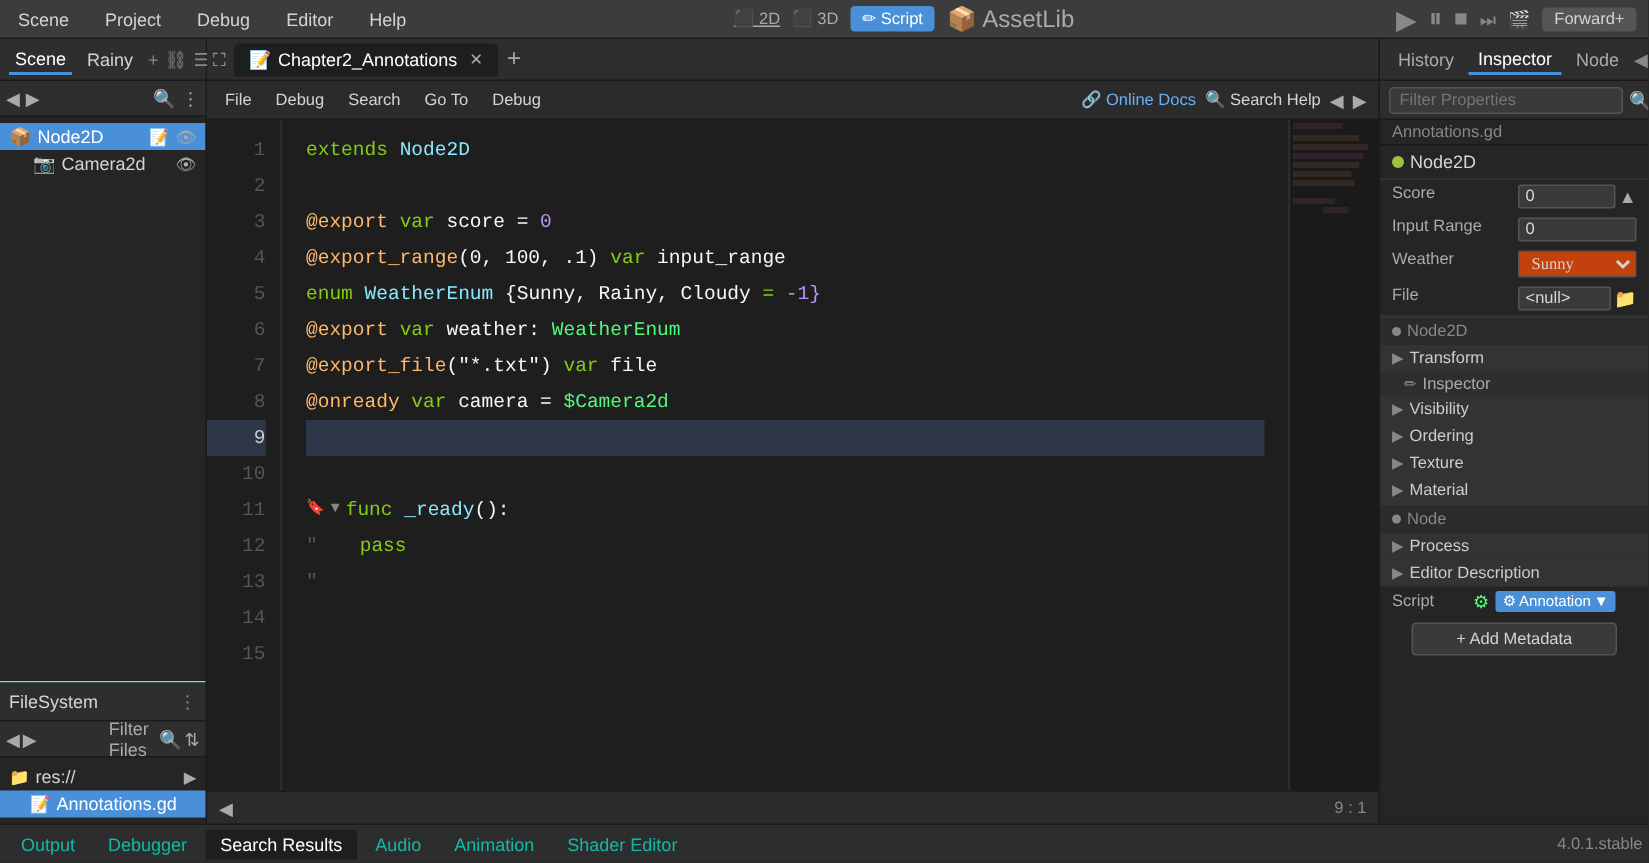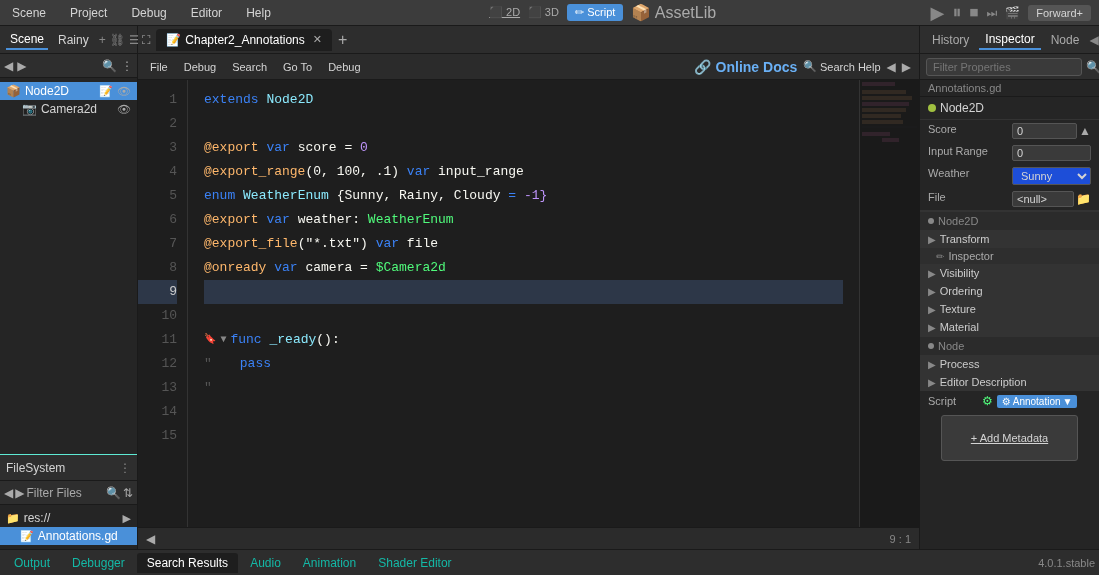--- a/index.html
+++ b/index.html
@@ -27,32 +27,32 @@
     .tree-item .indent { width: 12px; }
     .tree-item .node-icon { font-size: 12px; }
     .tree-item .node-name { font-size: 12px; }
     .editor-tabs { display: flex; align-items: center; height: 28px; background: #2d2d2d; border-bottom: 1px solid #1a1a1a; padding: 0 4px; gap: 2px; }
     .editor-tab { display: flex; align-items: center; padding: 4px 10px; background: #3a3a3a; border-radius: 4px 4px 0 0; font-size: 12px; gap: 4px; cursor: pointer; color: #d4d4d4; }
     .editor-tab.active { background: #1e1e1e; color: #fff; }
     .editor-tab-close { color: #aaa; margin-left: 4px; font-size: 11px; }
     .editor-toolbar { display: flex; align-items: center; height: 26px; background: #2b2b2b; border-bottom: 1px solid #1a1a1a; padding: 0 8px; gap: 8px; }
     .editor-menu-item { color: #d4d4d4; font-size: 11px; cursor: pointer; padding: 2px 4px; }
     .editor-right-btns { margin-left: auto; display: flex; align-items: center; gap: 6px; }
-    .online-docs { color: #6ab0f5; font-size: 14px; cursor: pointer; font-weight: bold; }
+    .online-docs { color: #6ab0f5; font-size: 11px; cursor: pointer; }
     .search-help { color: #d4d4d4; font-size: 11px; cursor: pointer; display: flex; align-items: center; gap: 3px; }
 
     
     .code-area { flex: 1; display: flex; overflow: hidden; }
     .line-numbers { width: 50px; background: #1e1e1e; padding: 8px 0; text-align: right; color: #555; font-family: 'Courier New', monospace; font-size: 13px; line-height: 24px; padding-right: 10px; user-select: none; border-right: 1px solid #333; }
     .code-content { flex: 1; overflow: auto; padding: 8px 16px; font-family: 'Courier New', monospace; font-size: 13px; line-height: 24px; background: #1e1e1e; }
     .code-line { white-space: pre; min-height: 24px; display: flex; align-items: center; }
     .code-line.active-line { background: #2d3748; }
     
     
-    .kw-pink { color: #3b82f6; }
+    .kw-pink { color: #84cc16; }
     .kw-blue { color: #8be9fd; }
     .kw-orange { color: #ffb86c; }
     .kw-cyan { color: #50fa7b; }
     .kw-purple { color: #bd93f9; }
     .kw-white { color: #f8f8f2; }
     .kw-teal { color: #8be9fd; }
     .kw-dollar { color: #50fa7b; }
 
     
     .status-bar { height: 22px; background: #2b2b2b; border-top: 1px solid #1a1a1a; display: flex; align-items: center; padding: 0 8px; gap: 16px; font-size: 11px; color: #888; }
@@ -70,28 +70,28 @@
     .inspector-search { flex: 1; background: #3a3a3a; border: 1px solid #555; color: #d4d4d4; font-size: 11px; padding: 2px 6px; border-radius: 3px; }
     .node-path { display: flex; align-items: center; padding: 4px 8px; gap: 4px; border-bottom: 1px solid #333; font-size: 12px; color: #d4d4d4; }
     .node-dot { width: 8px; height: 8px; background: #a0c040; border-radius: 50%; }
     .inspector-file { display: flex; align-items: center; padding: 2px 8px; gap: 4px; font-size: 11px; color: #888; border-bottom: 1px solid #1a1a1a; }
     
     .prop-section { border-bottom: 1px solid #333; }
     .prop-row { display: flex; align-items: flex-start; padding: 3px 8px; min-height: 22px; gap: 4px; }
     .prop-label { color: #aaa; font-size: 11px; flex: 0 0 80px; }
     .prop-value { flex: 1; display: flex; align-items: center; gap: 2px; }
     .prop-input { background: #3a3a3a; border: 1px solid #555; color: #d4d4d4; font-size: 11px; padding: 1px 4px; border-radius: 2px; width: 100%; }
-    .prop-dropdown { background: #1d4ed8; border: 1px solid #555; color: #d4d4d4; font-size: 11px; padding: 1px 4px; border-radius: 2px; width: 100%; }
+    .prop-dropdown { background: #c2410c; border: 1px solid #555; color: #d4d4d4; font-size: 11px; padding: 1px 4px; border-radius: 2px; width: 100%; font-family: Liberation Serif, serif; }
     .section-header { background: #333; padding: 3px 8px; font-size: 11px; color: #ccc; cursor: pointer; display: flex; align-items: center; gap: 4px; }
     .section-arrow { color: #888; font-size: 10px; }
     .subsection-header { background: #2e2e2e; padding: 2px 16px; font-size: 11px; color: #aaa; cursor: pointer; display: flex; align-items: center; gap: 4px; }
 
     .node-section-label { background: #2b2b2b; padding: 3px 8px; font-size: 11px; color: #888; display: flex; align-items: center; gap: 4px; border-top: 1px solid #333; }
     .node-dot-small { width: 6px; height: 6px; background: #888; border-radius: 50%; }
-    .add-meta-btn { display: flex; align-items: center; justify-content: center; gap: 4px; padding: 16px 8px; margin: 4px 21px; background: #3a3a3a; border: 1px solid #555; border-radius: 3px; font-size: 11px; color: #d4d4d4; cursor: pointer; text-decoration: underline; }
+    .add-meta-btn { display: flex; align-items: center; justify-content: center; gap: 4px; padding: 4px 8px; margin: 4px 21px; background: #3a3a3a; border: 1px solid #555; border-radius: 3px; font-size: 11px; color: #d4d4d4; cursor: pointer; }
     .script-row { display: flex; align-items: center; padding: 3px 8px; gap: 4px; }
     .script-label { color: #aaa; font-size: 11px; flex: 0 0 50px; }
     .script-value { flex: 1; display: flex; align-items: center; gap: 4px; }
     .annotation-btn { background: #4a90d9; color: #fff; font-size: 10px; padding: 1px 5px; border-radius: 2px; cursor: pointer; display: flex; align-items: center; gap: 2px; }
     .fs-header { display: flex; align-items: center; height: 26px; padding: 0 6px; background: #2e2e2e; border-bottom: 1px solid #1a1a1a; gap: 4px; }
     .fs-tab { font-size: 12px; color: #d4d4d4; }
     .fs-icons { margin-left: auto; display: flex; gap: 3px; }
     .fs-toolbar { display: flex; align-items: center; height: 24px; padding: 0 4px; gap: 2px; background: #2e2e2e; border-bottom: 1px solid #1a1a1a; }
     .fs-tree { padding: 4px 0; }
     .fs-item { display: flex; align-items: center; padding: 2px 6px; font-size: 12px; gap: 4px; cursor: pointer; }
@@ -173,21 +173,21 @@
       <div style="border-top:1px solid #5eead4;">
         <div class="fs-header">
           <span class="fs-tab">FileSystem</span>
           <div class="fs-icons">
             <span style="color:#888;font-size:12px;">⋮</span>
           </div>
         </div>
         <div class="fs-toolbar">
           <span style="color:#aaa;font-size:12px;">◀</span>
           <span style="color:#aaa;font-size:12px;">▶</span>
-          <span style="color:#aaa;font-size:12px;">Filter Files</span>
+          <span style="color:#aaa;font-size:12px;margin-left:46px;">Filter Files</span>
           <span style="margin-left:auto;color:#aaa;font-size:12px;">🔍</span>
           <span style="color:#aaa;font-size:12px;">⇅</span>
         </div>
         <div class="fs-tree">
           <div class="fs-item">
             <span style="color:#aaa;font-size:11px;">📁</span>
             <span>res://</span>
             <span style="margin-left:auto;color:#aaa;font-size:11px;">▶</span>
           </div>
           <div class="fs-item selected">

